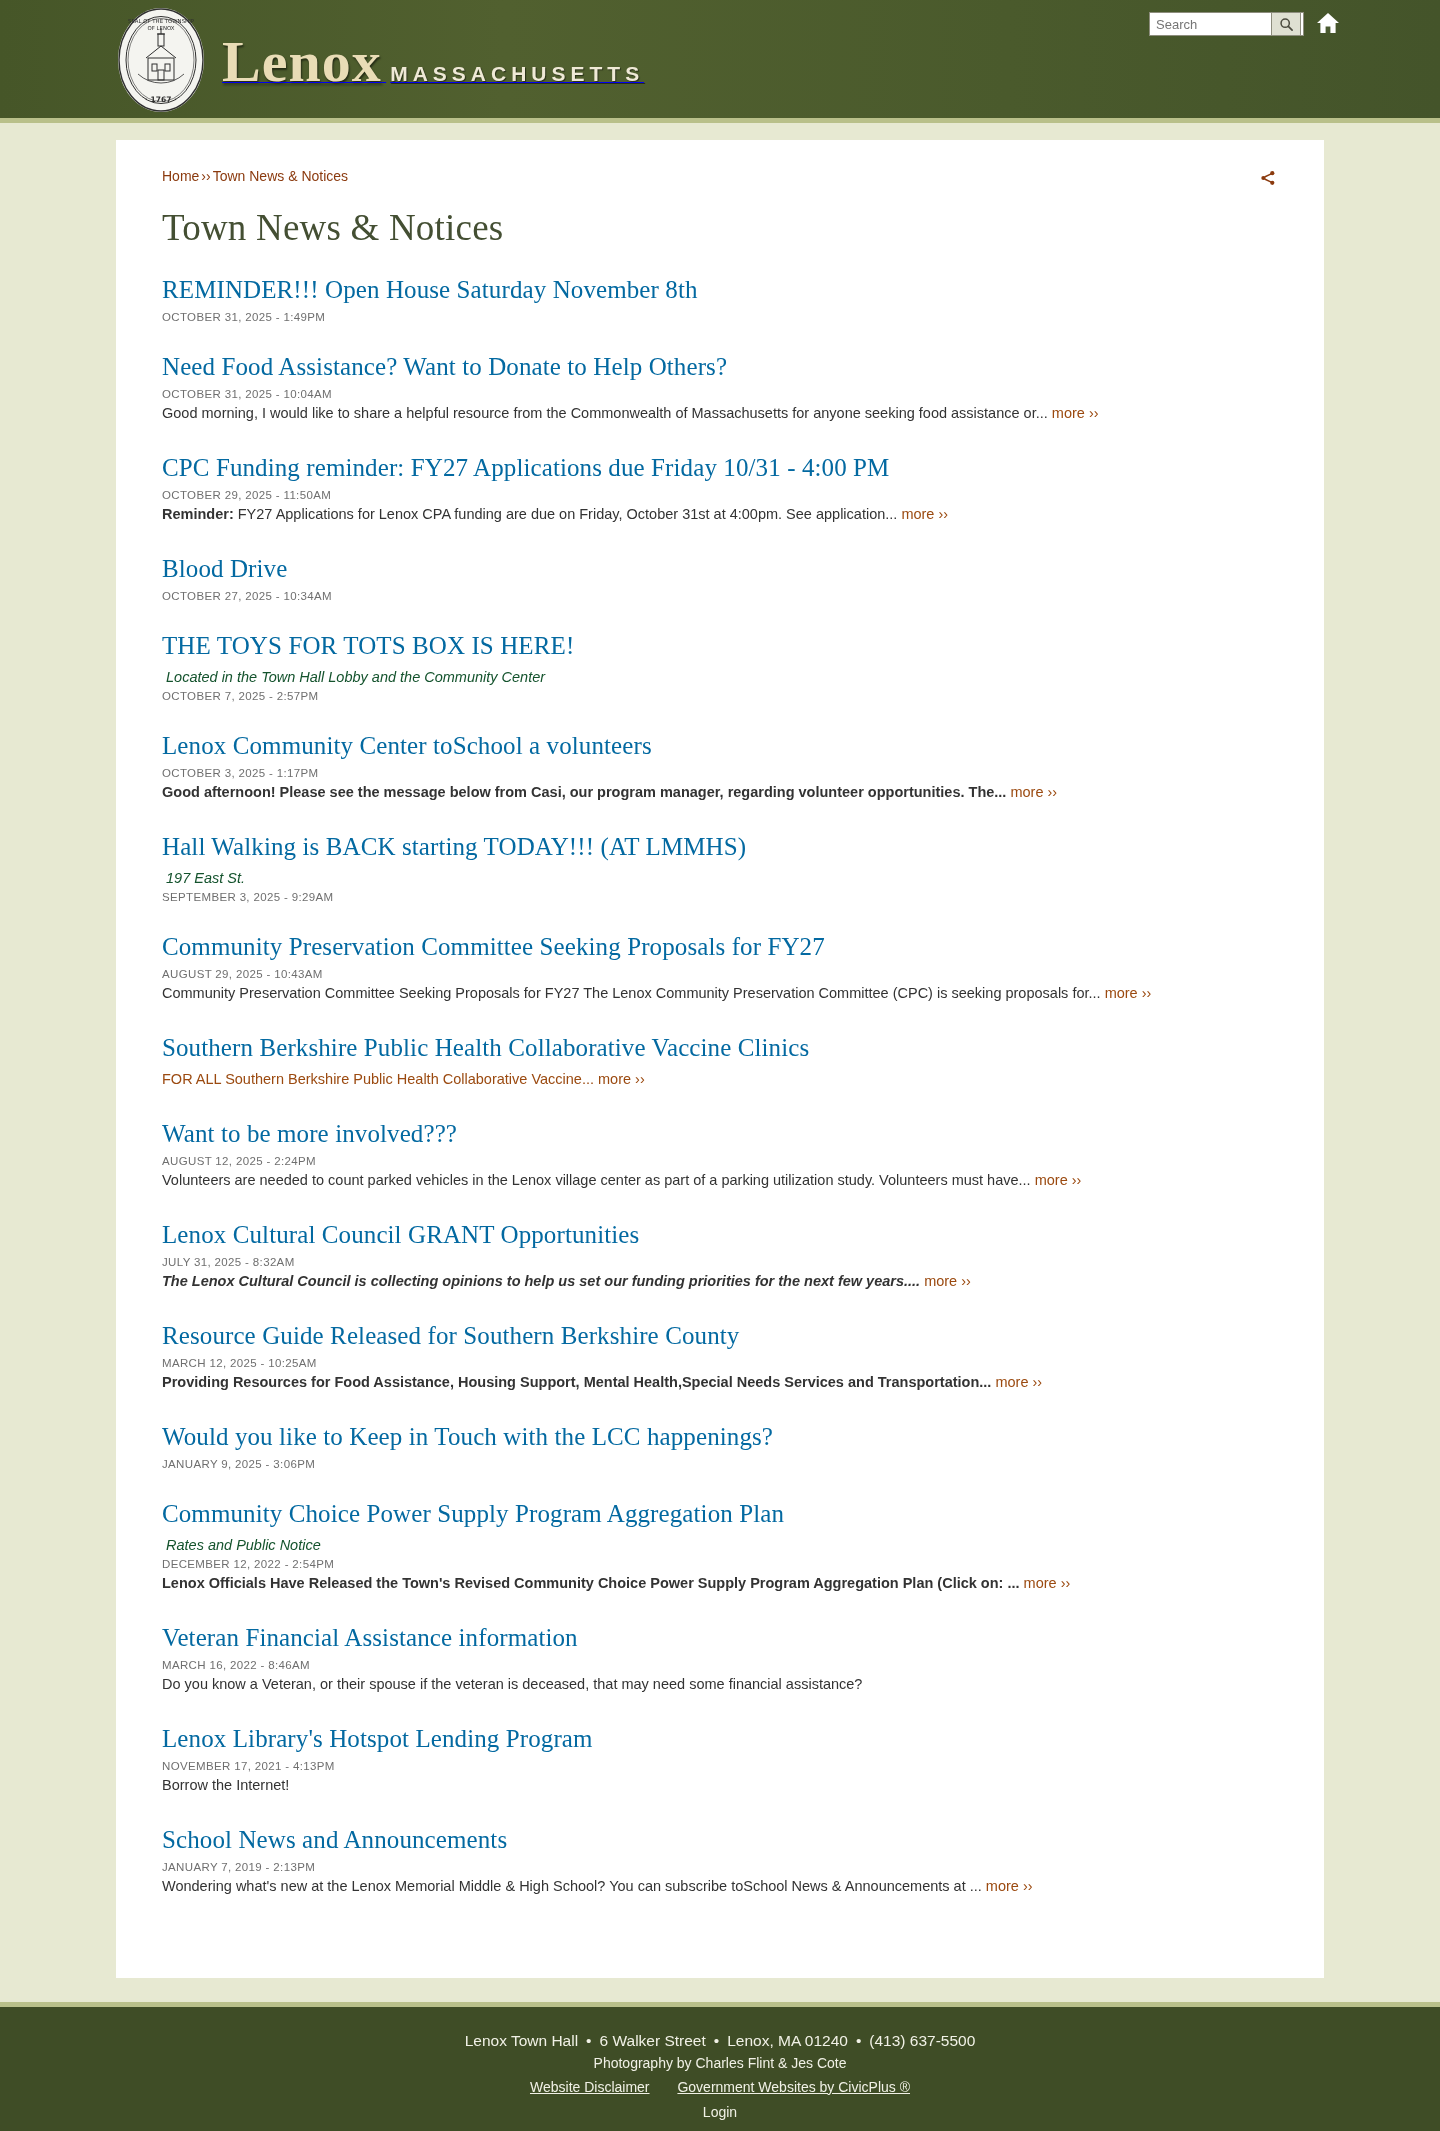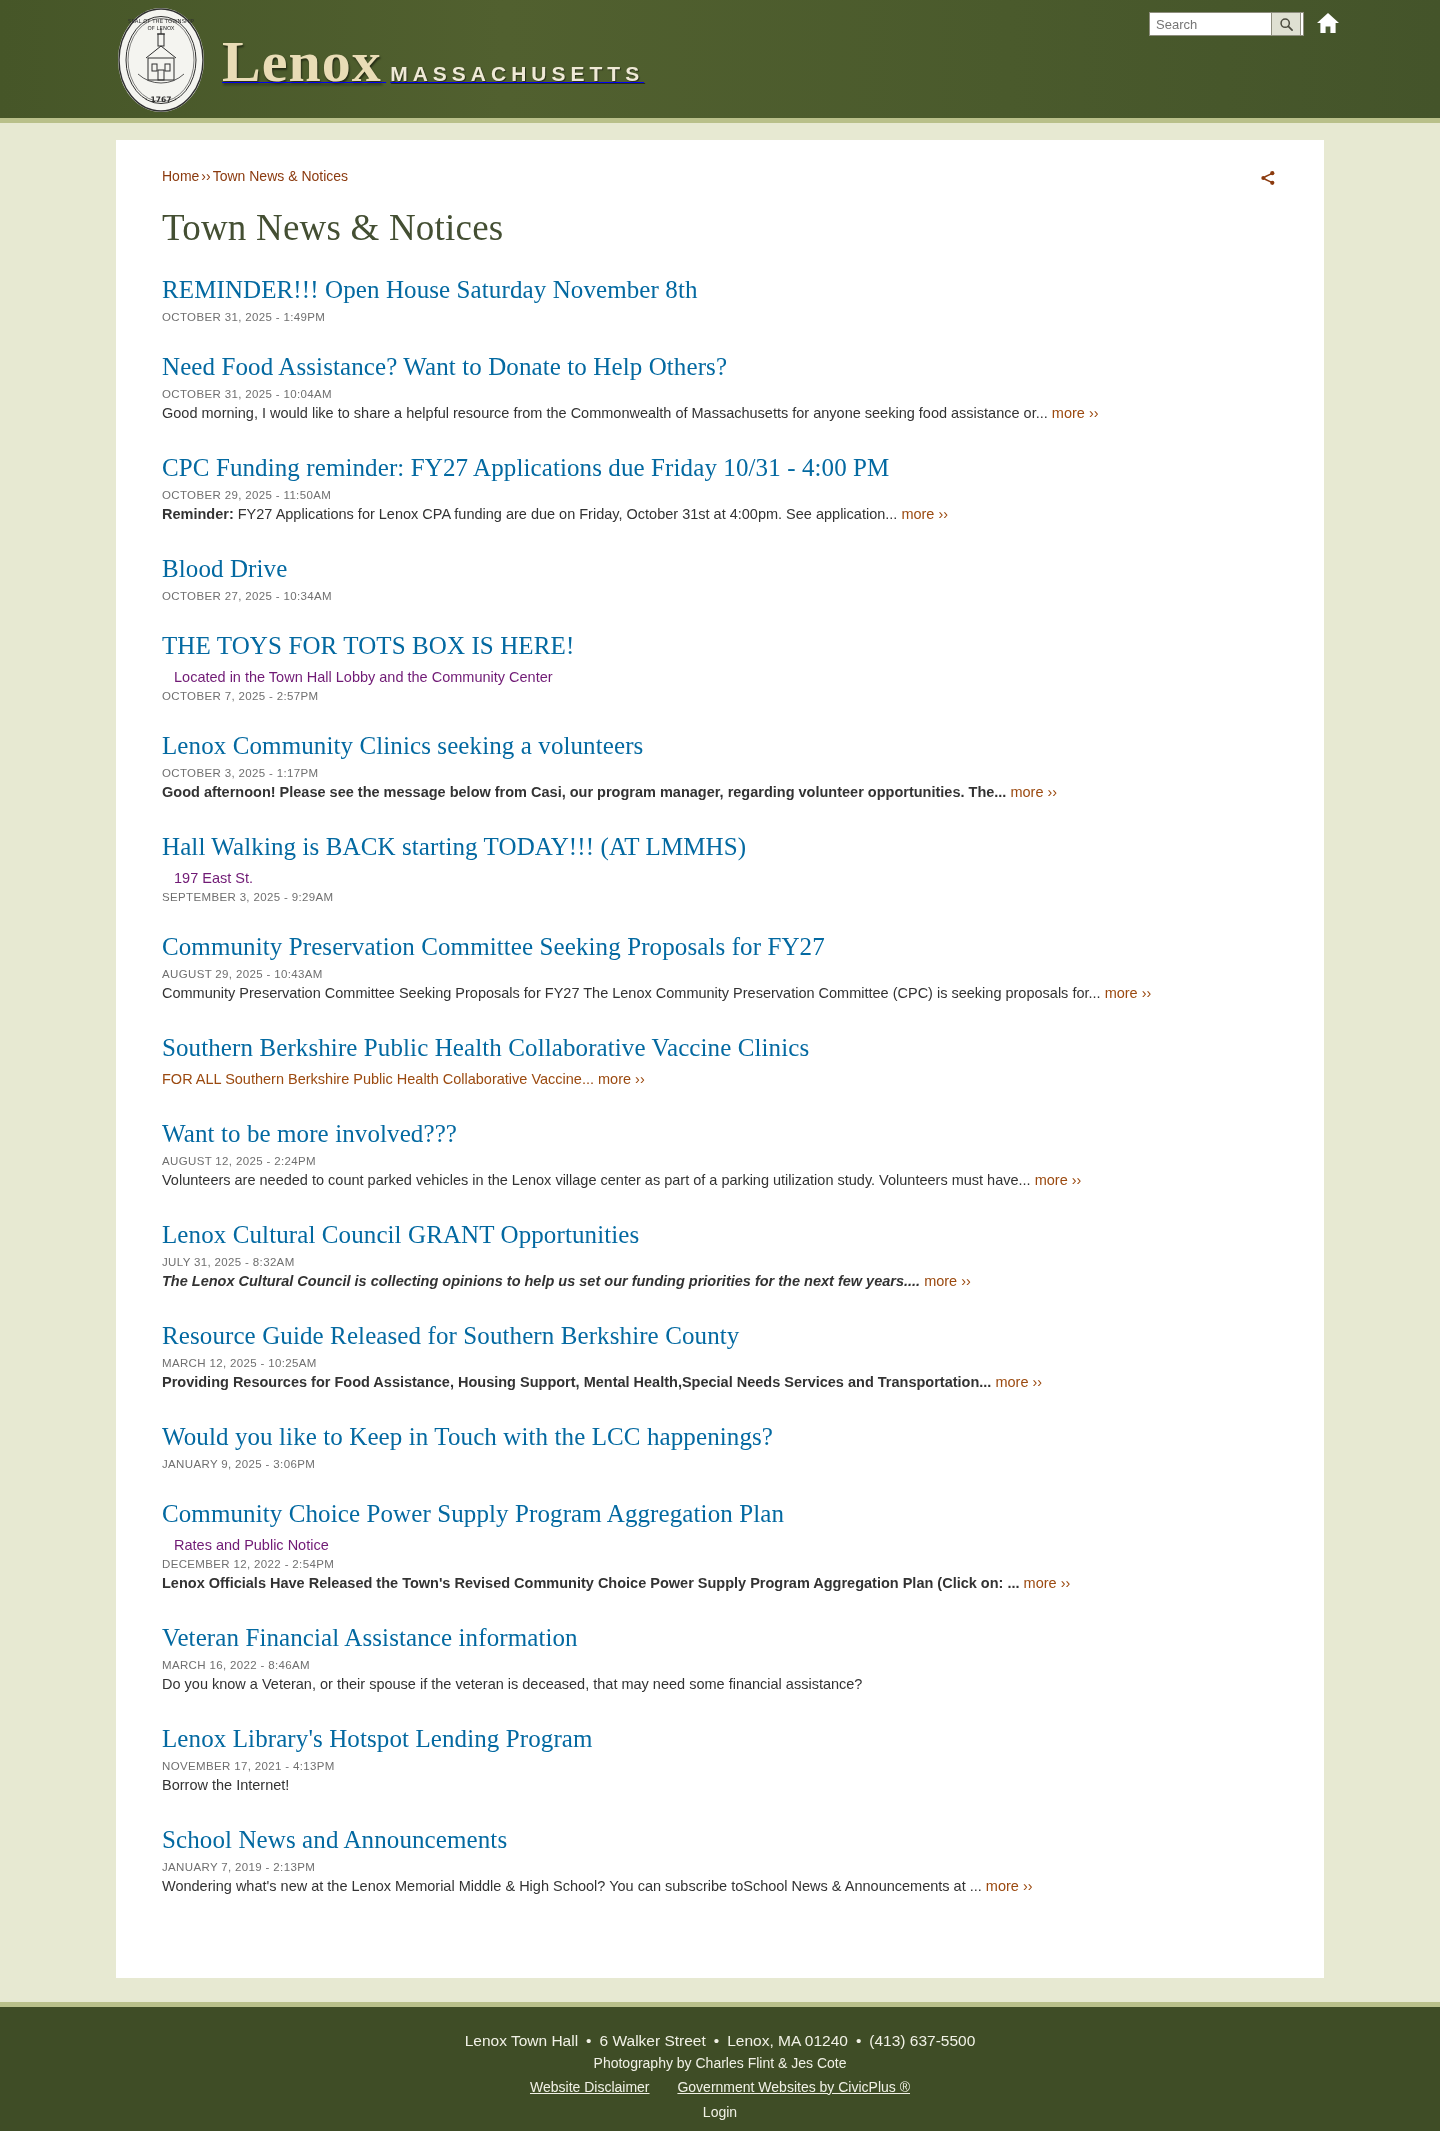--- a/index.html
+++ b/index.html
@@ -122,23 +122,24 @@
     font-size:25px;
     line-height:1.16;
     font-weight:normal;
     color:#9b4a10;
     margin:0 0 7px 0;
     letter-spacing:.1px;
   }
   .news-title a{ color:#0369a1; text-decoration:none; }
   .news-sub{
     font-size:14.5px;
-    color:#701a75;
-    margin:0 0 2px 12px;
+    color:#14532d;
+    margin:0 0 2px 4px;
     line-height:1.45;
+    font-style:italic;
   }
   .news-date{
     font-size:11.5px;
     color:#6f6f6f;
     letter-spacing:.35px;
     margin:0 0 3px 0;
     text-transform:uppercase;
   }
   .news-body{
     font-size:14.5px;
@@ -270,21 +271,21 @@
         <div class="news-item">
           <h2 class="news-title"><a href="#">Blood Drive</a></h2>
           <p class="news-date">OCTOBER 27, 2025 - 10:34AM</p>
         </div>
         <div class="news-item">
           <h2 class="news-title"><a href="#">THE TOYS FOR TOTS BOX IS HERE!</a></h2>
           <p class="news-sub">Located in the Town Hall Lobby and the Community Center</p>
           <p class="news-date">OCTOBER 7, 2025 - 2:57PM</p>
         </div>
         <div class="news-item">
-          <h2 class="news-title"><a href="#">Lenox Community Clinics seeking a volunteers</a></h2>
+          <h2 class="news-title"><a href="#">Lenox Community Center toSchool a volunteers</a></h2>
           <p class="news-date">OCTOBER 3, 2025 - 1:17PM</p>
           <p class="news-body"><span class="b">Good afternoon!  Please see the message below from Casi, our program manager, regarding volunteer opportunities.  The...</span> <a href="#" class="more-link">more ››</a></p>
         </div>
         <div class="news-item">
           <h2 class="news-title"><a href="#">Hall Walking is BACK starting TODAY!!! (AT LMMHS)</a></h2>
           <p class="news-sub">197 East St.</p>
           <p class="news-date">SEPTEMBER 3, 2025 - 9:29AM</p>
         </div>
         <div class="news-item">
           <h2 class="news-title"><a href="#">Community Preservation Committee Seeking Proposals for FY27</a></h2>

